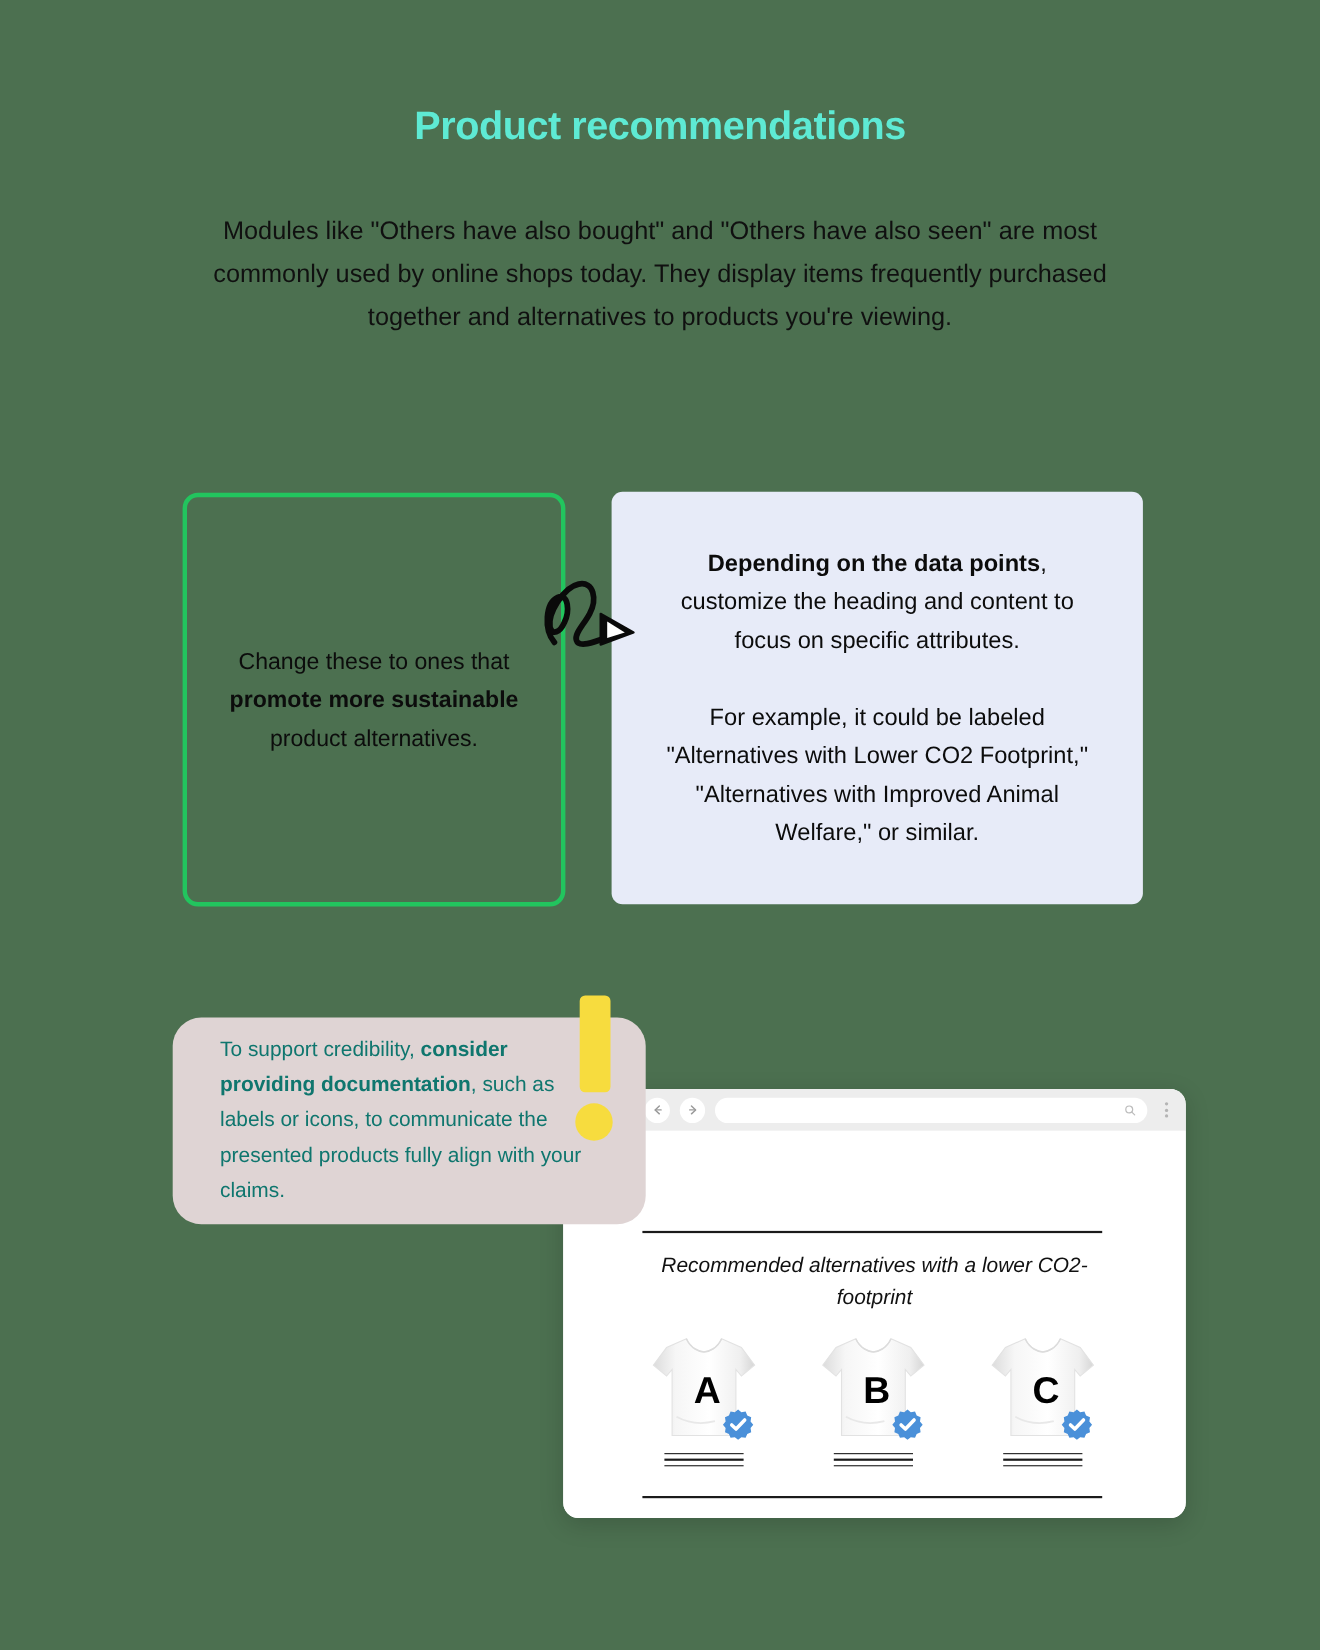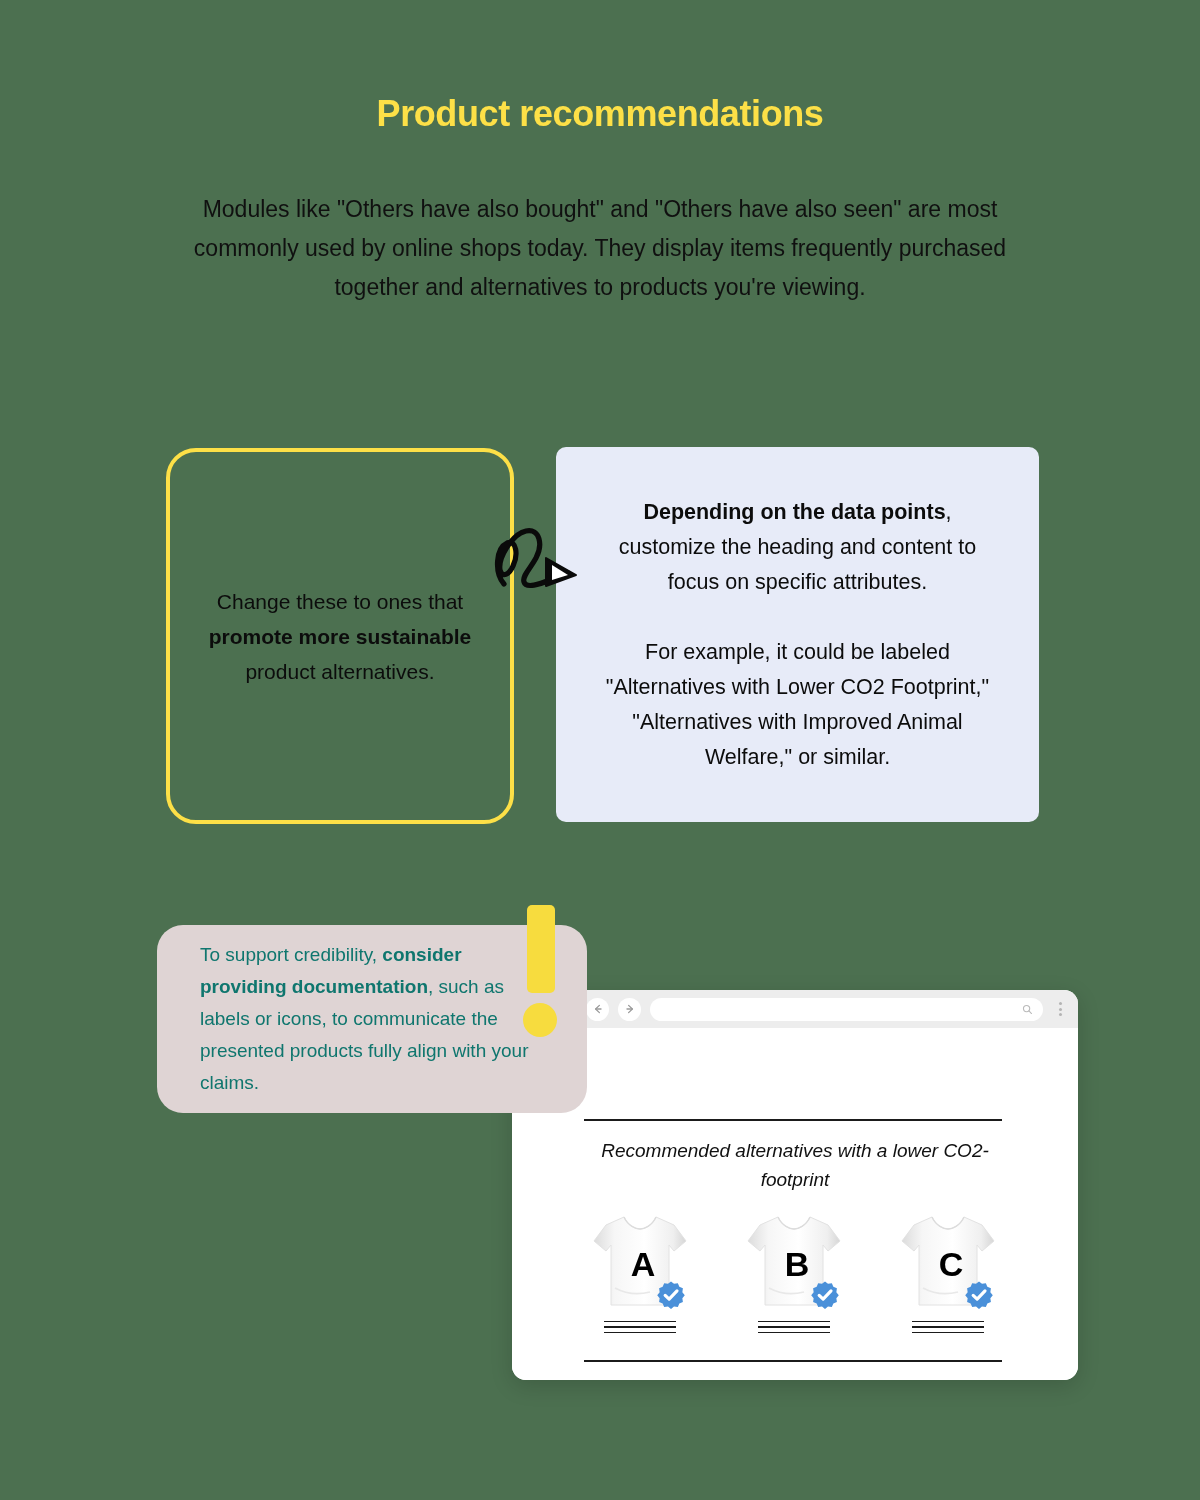--- a/index.html
+++ b/index.html
@@ -19,21 +19,21 @@
 
   
   .page-title {
     position: absolute;
     top: 93px;
     left: 0;
     width: 1200px;
     text-align: center;
     font-size: 36px;
     font-weight: 700;
-    color: #fde047;
+    color: #5eead4;
     letter-spacing: -0.4px;
   }
 
   .intro-text {
     position: absolute;
     top: 190px;
     left: 168px;
     width: 864px;
     text-align: center;
     font-size: 23px;
@@ -42,22 +42,22 @@
     font-weight: 400;
   }
 
   
   .card-outline {
     position: absolute;
     left: 166px;
     top: 448px;
     width: 348px;
     height: 376px;
-    border: 4px solid #fde047;
-    border-radius: 30px;
+    border: 4px solid #22c55e;
+    border-radius: 14px;
     display: flex;
     align-items: center;
     justify-content: center;
   }
   .card-outline-text {
     width: 270px;
     text-align: center;
     font-size: 21px;
     line-height: 35px;
     color: #0C0C0C;

